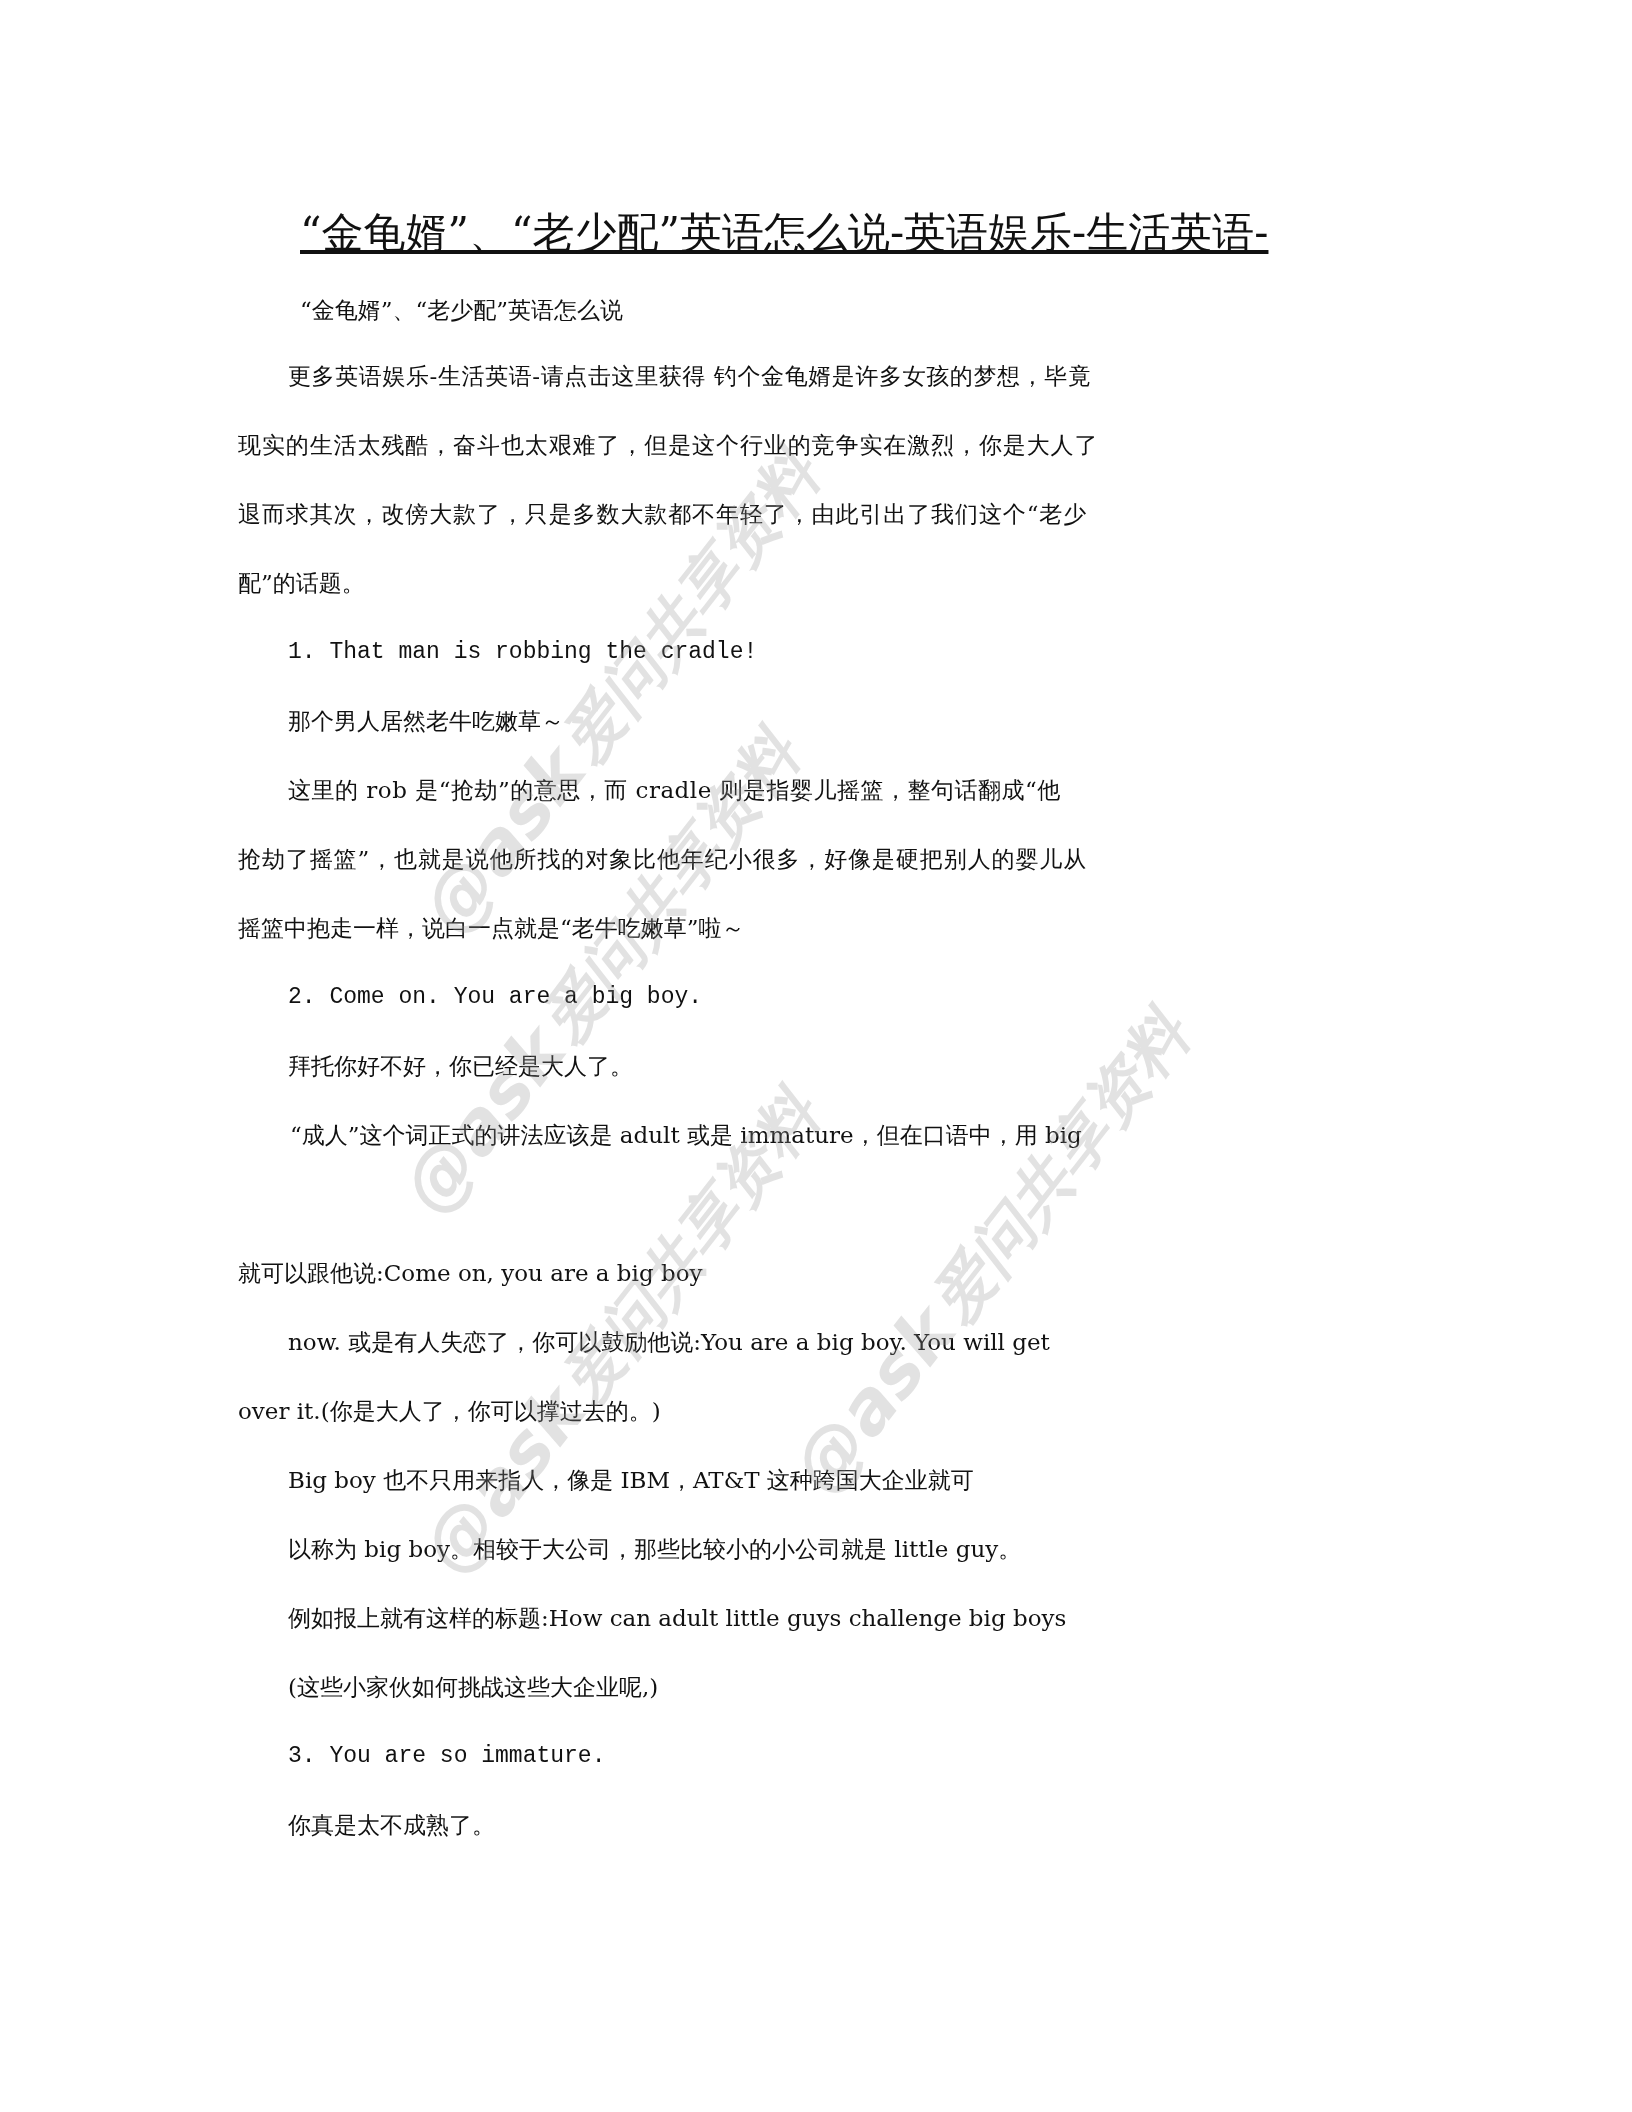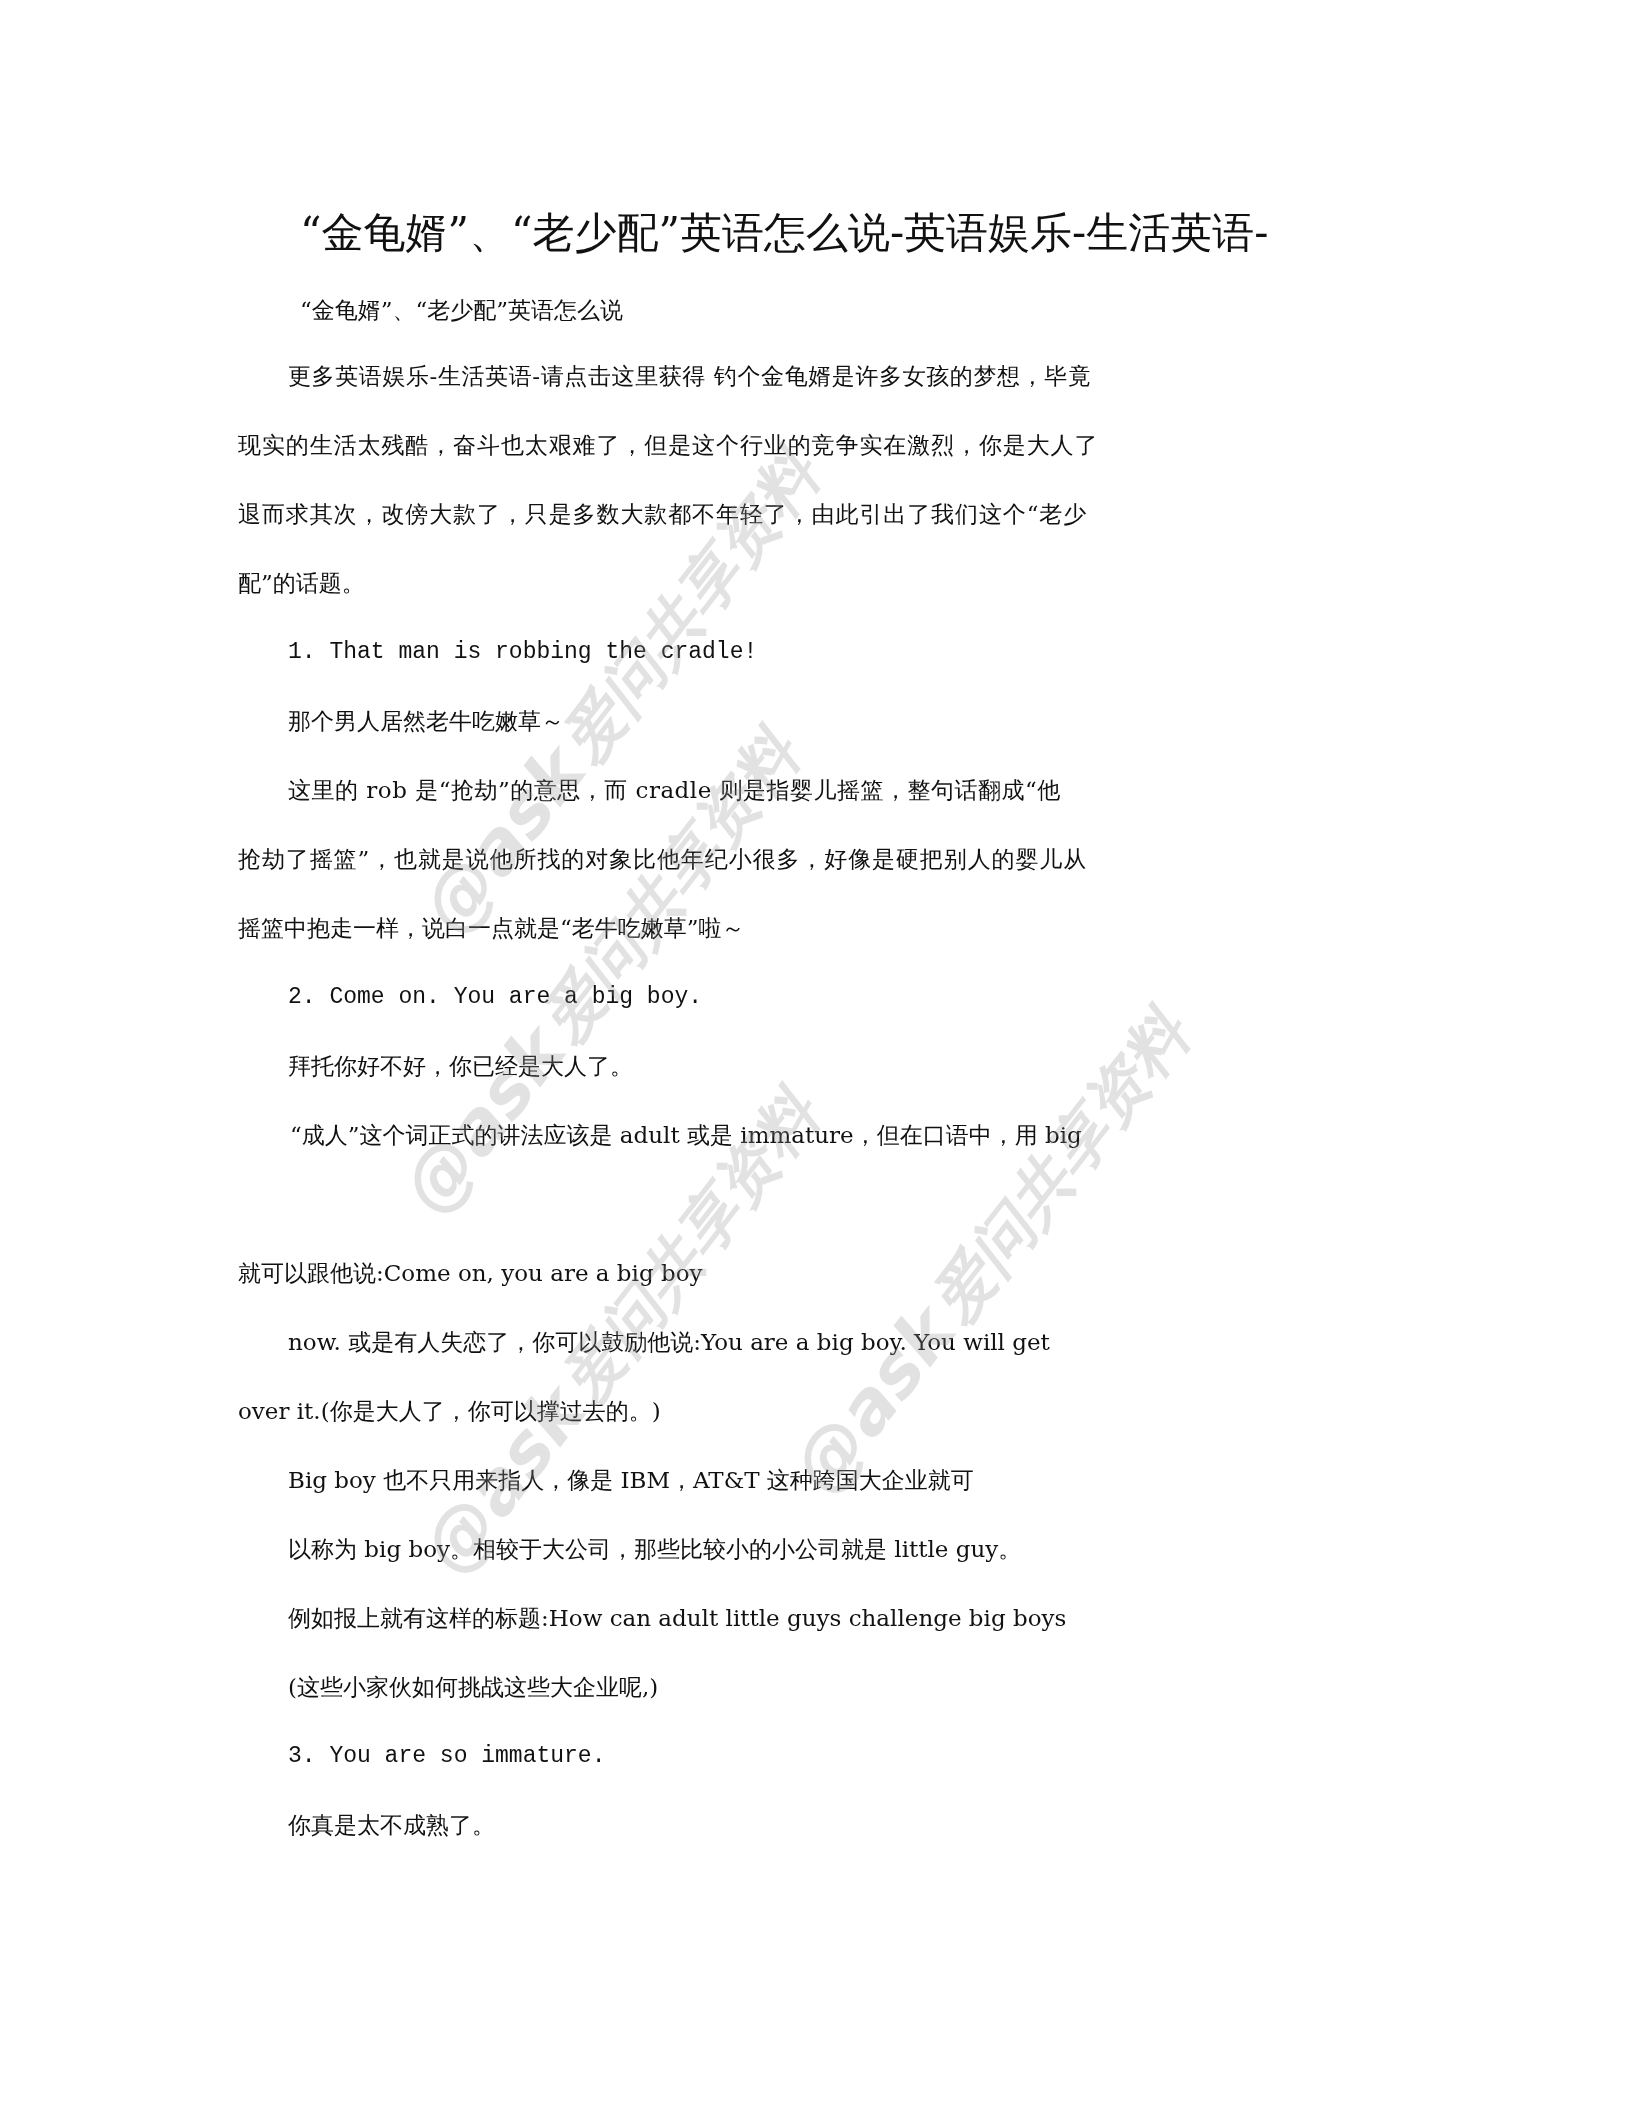--- a/index.html
+++ b/index.html
@@ -8,20 +8,21 @@
       position: absolute; left: 0; top: 0; width: 1632px; height: 2112px;
       background: #ffffff;
       font-family: "DejaVu Serif", "Liberation Serif", serif;
       color: #111111;
     }
     .title {
       position: absolute; left: 300px; top: 205px; width: 1100px;
       font-size: 42px; line-height: 56px; white-space: nowrap;
       font-family: "DejaVu Serif", "Liberation Serif", serif;
       letter-spacing: 0px;
+      text-decoration: underline;
     }
     .line {
       position: absolute; white-space: nowrap;
       font-size: 23px; line-height: 40px;
       font-family: "DejaVu Serif", "Liberation Serif", serif;
     }
     .mono { font-family: "Liberation Mono", "DejaVu Sans Mono", monospace; text-align: center; }
     .watermark {
       position: absolute; color: rgba(150,150,150,0.28);
       font-family: "DejaVu Sans", "Liberation Sans", sans-serif;

